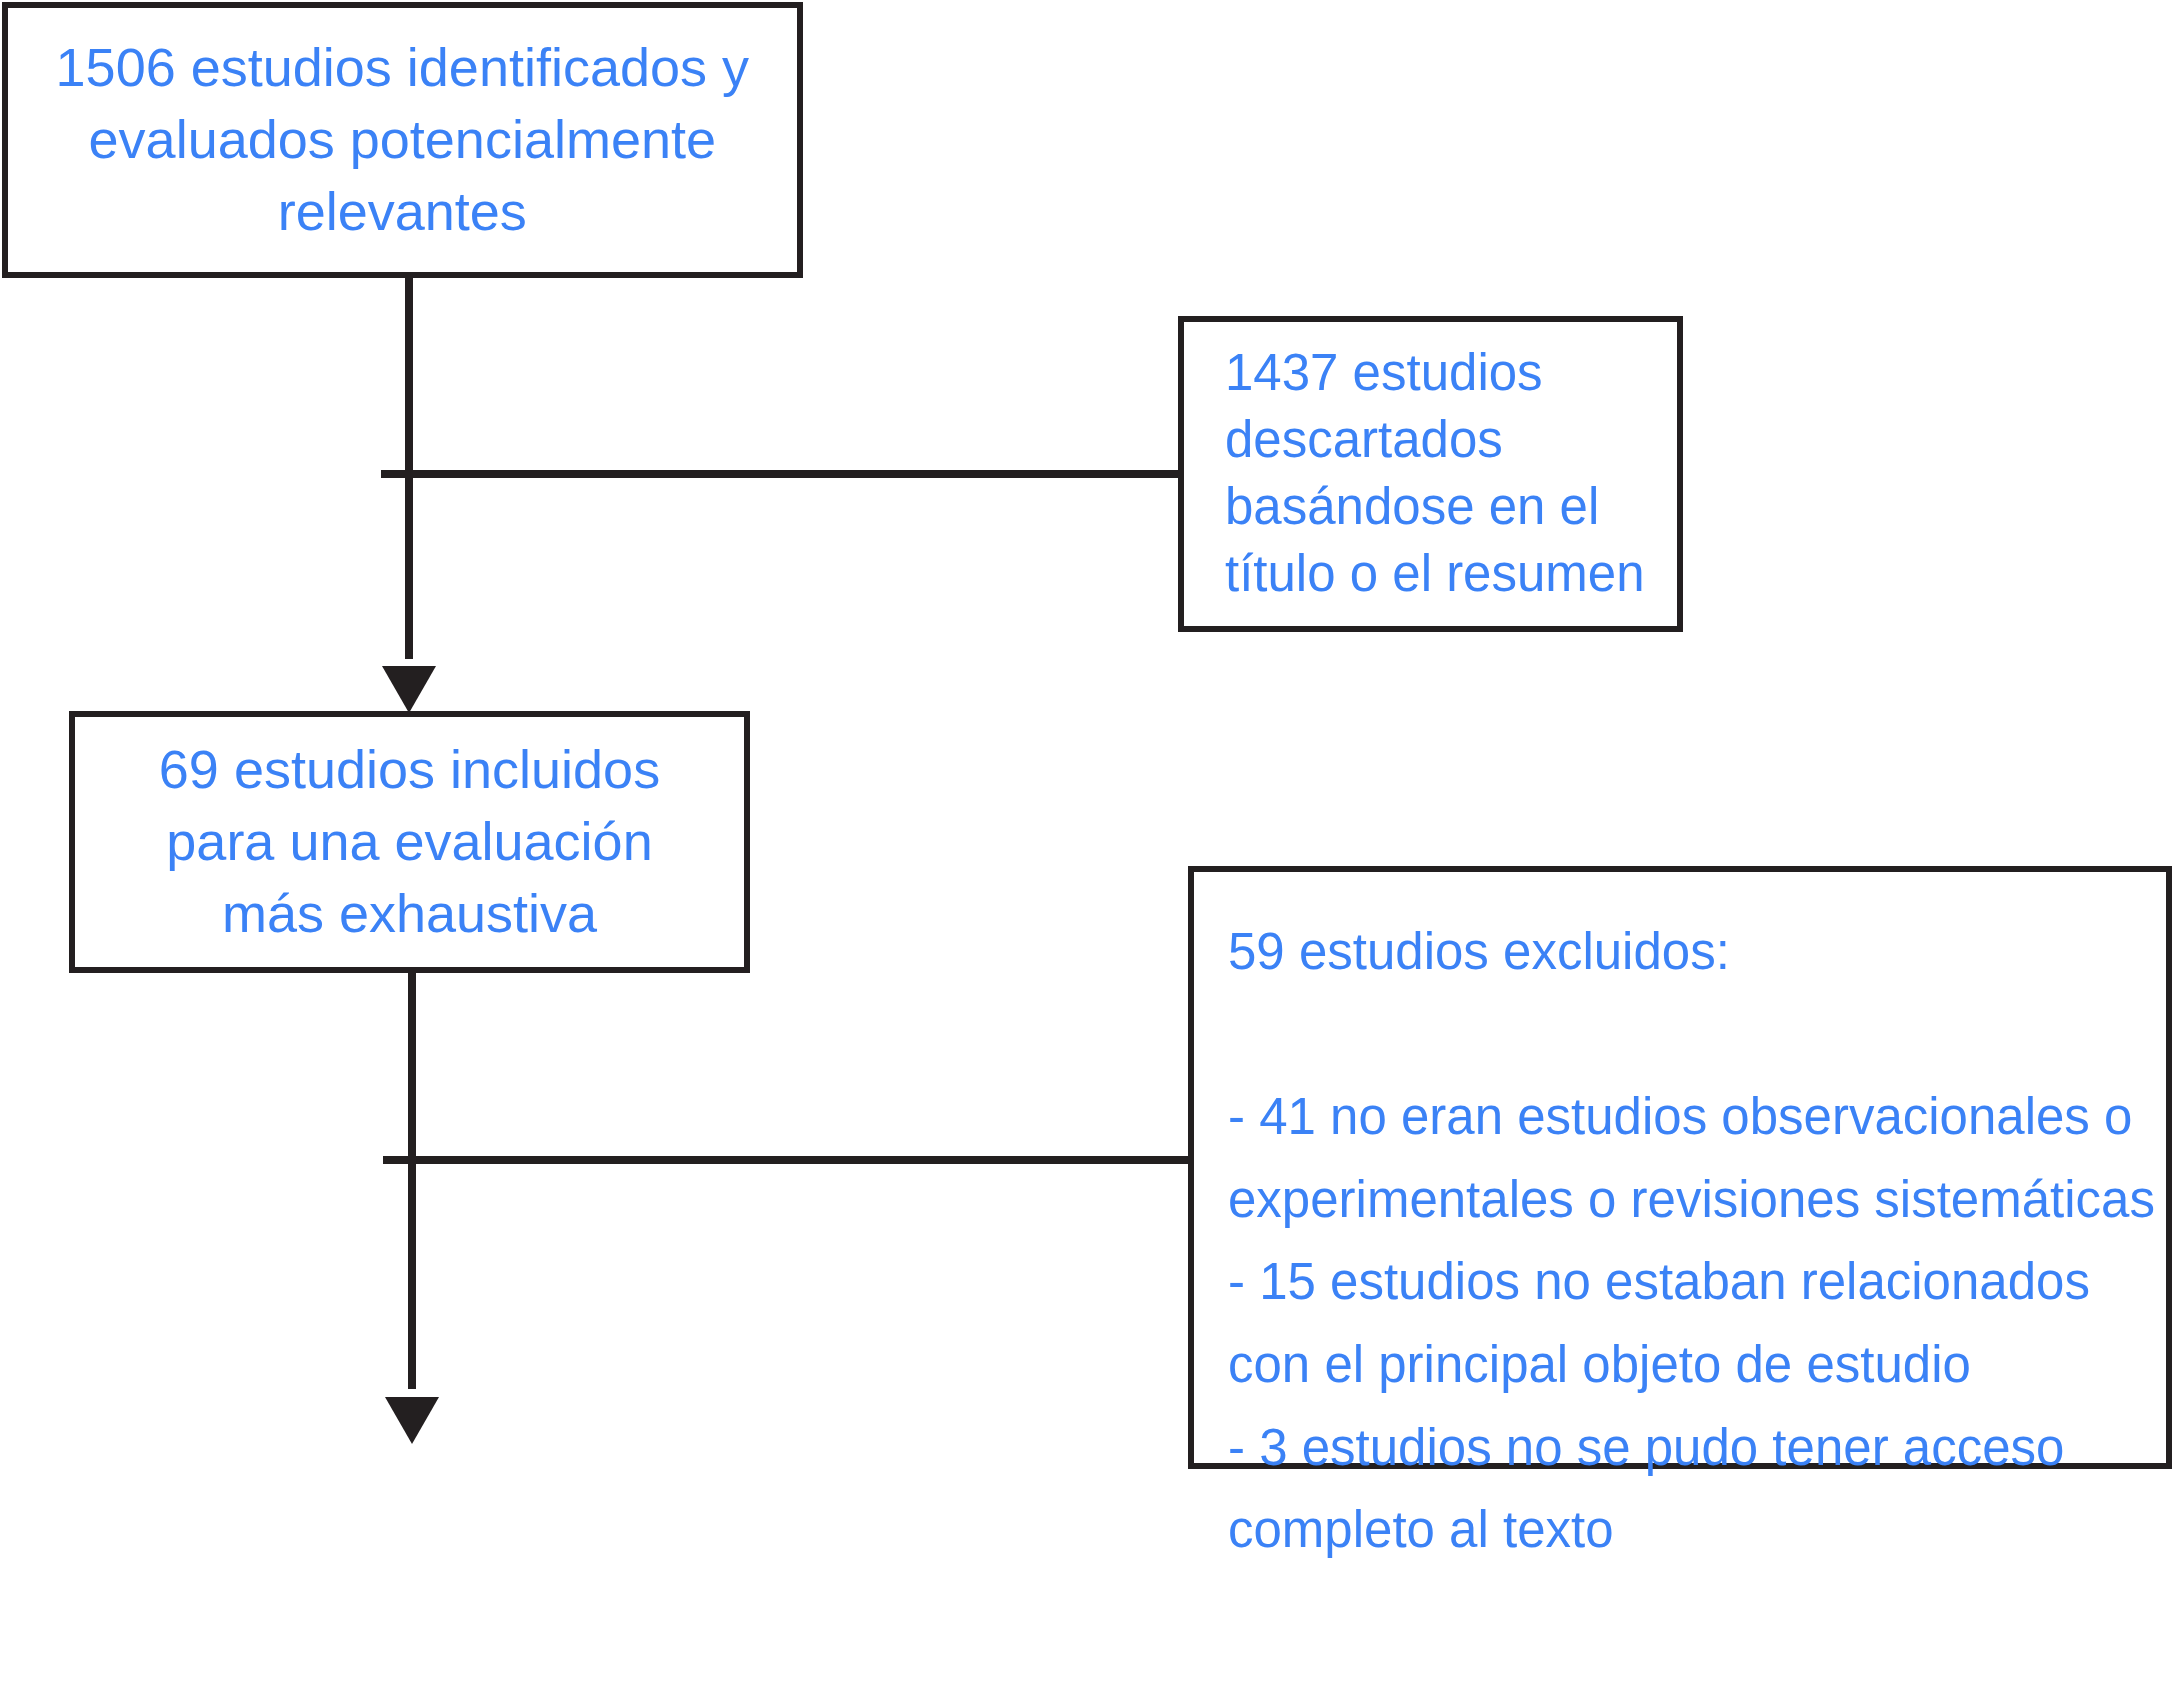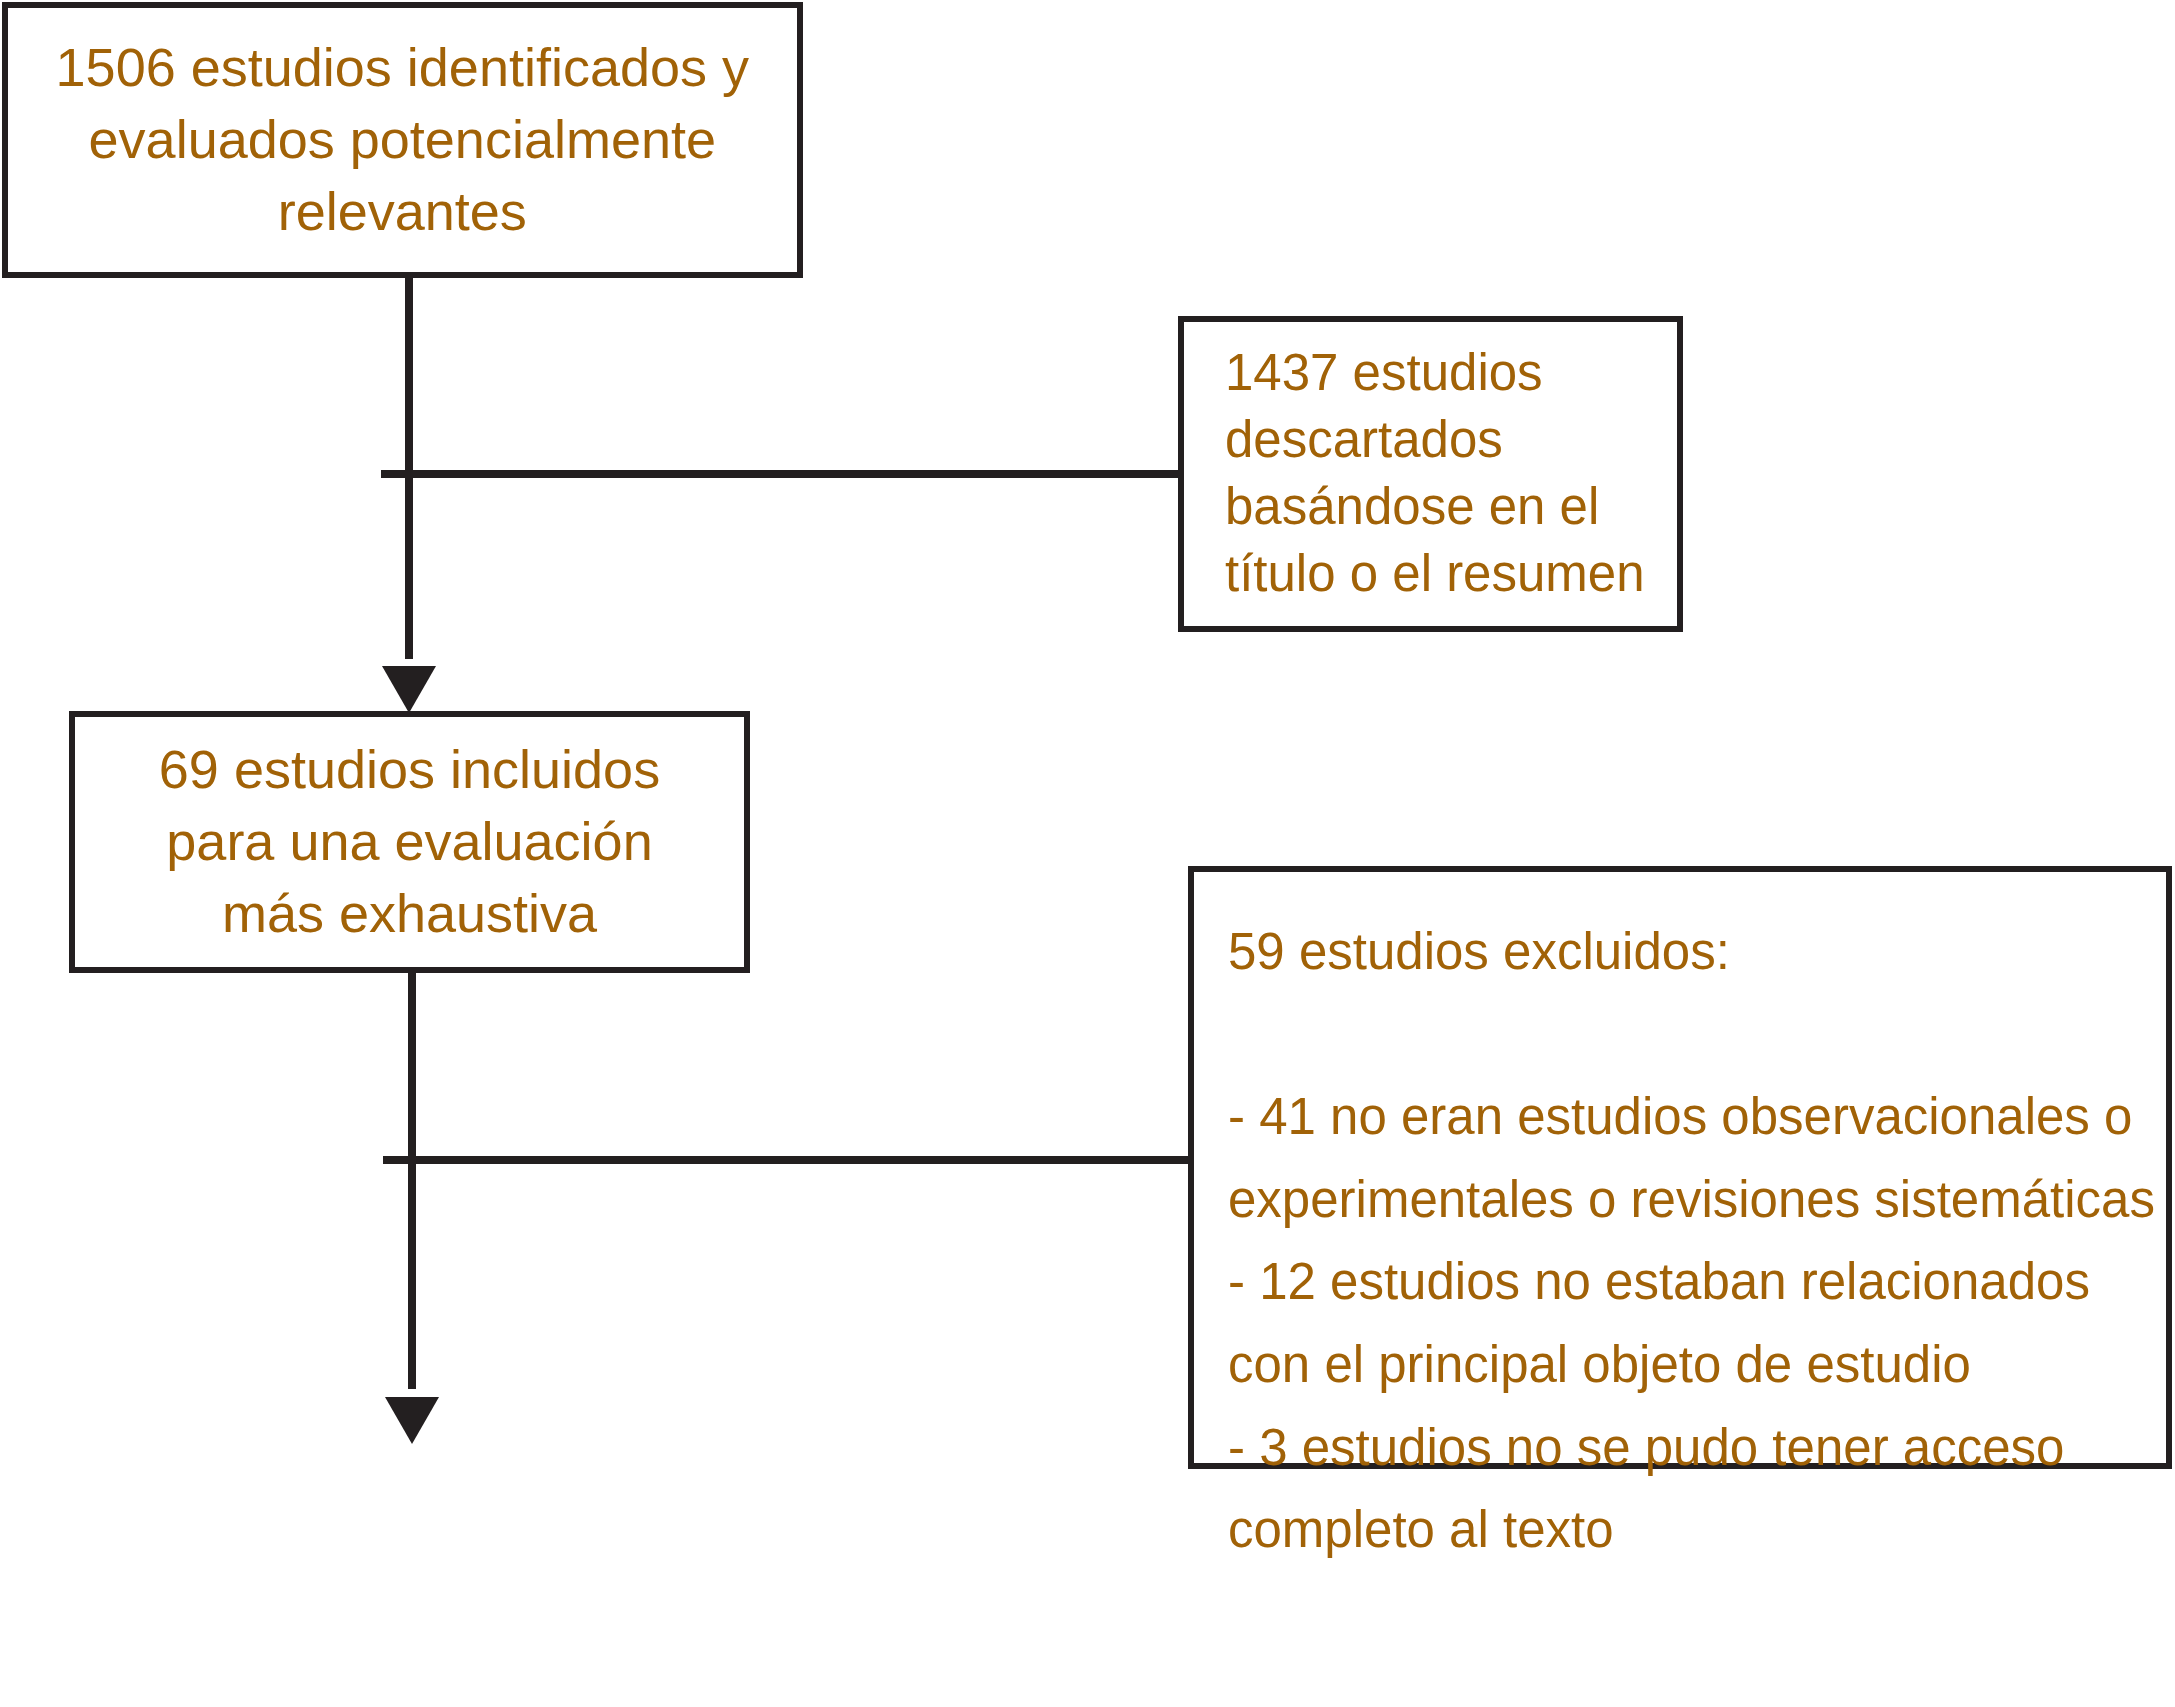--- a/index.html
+++ b/index.html
@@ -21,21 +21,21 @@
   }
 
   .node {
     position: absolute;
     box-sizing: border-box;
     border: 6.2px solid #231f20;
     background: #ffffff;
     display: flex;
     align-items: center;
     justify-content: center;
-    color: #a16207;
+    color: #3b82f6;
   }
 
   .node .node-text {
     width: 100%;
     white-space: pre-line;
   }
 
   
   #node-identified {
     left: 1.8px;
@@ -197,19 +197,19 @@
 
   <div class="conn conn-h" id="branch-excluded"></div>
   <div class="arrow-right-wrap" id="arrowwrap-excluded">
     
   </div>
 
   <div class="node" id="node-excluded">
     <div class="node-text">59 estudios excluidos:
 
 - 41 no eran estudios observacionales o experimentales o revisiones sistemáticas
-- 12 estudios no estaban relacionados con el principal objeto de estudio
+- 15 estudios no estaban relacionados con el principal objeto de estudio
 - 3 estudios no se pudo tener acceso completo al texto</div>
   </div>
 
 
 </div>
 
 
 </body></html>

